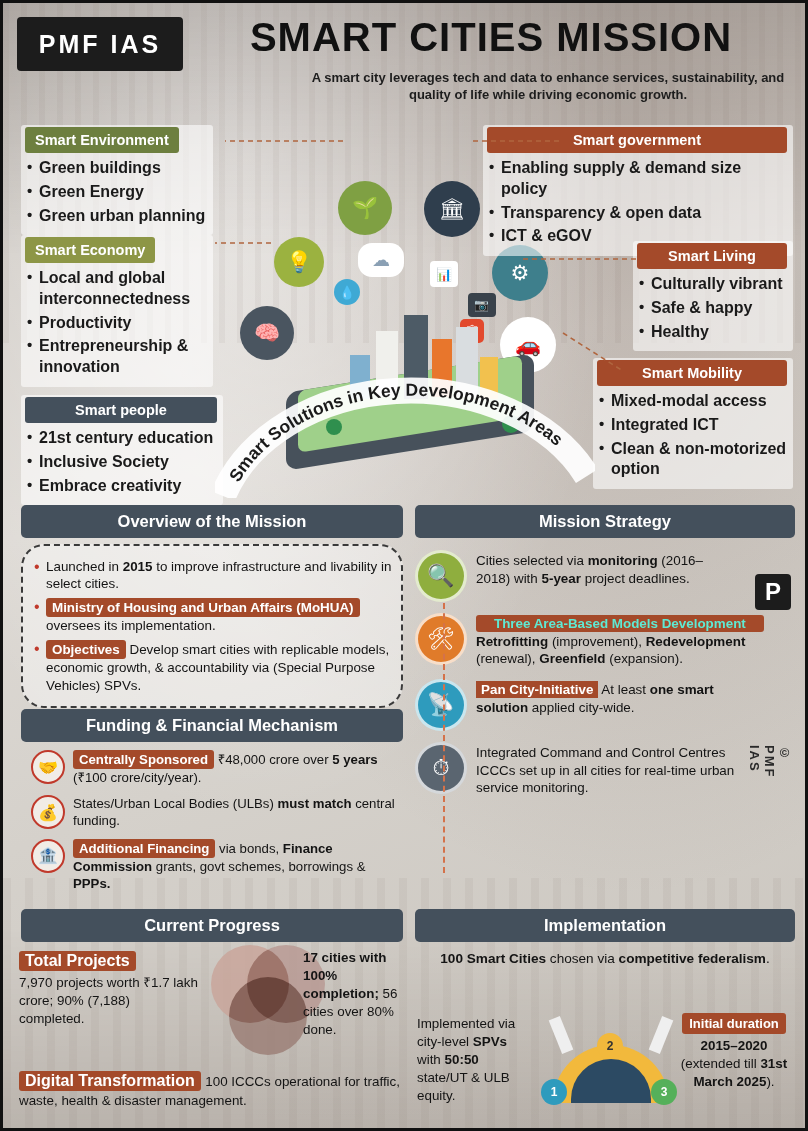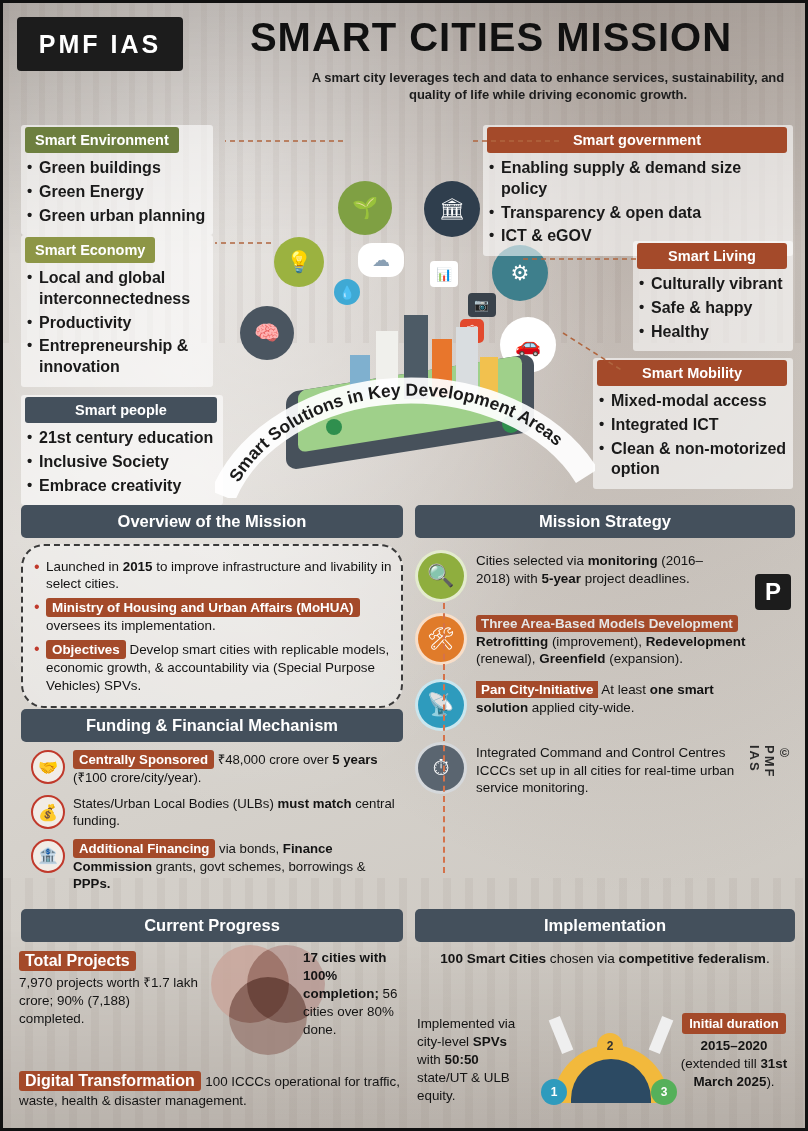--- a/index.html
+++ b/index.html
@@ -299,21 +299,21 @@
 
   <div style="position:absolute;left:412px;top:502px;width:380px;">
     <div class="sechd">Mission Strategy</div>
     <div style="margin-top:12px;">
       <div class="miss-row">
         <div class="miss-ico" style="background:#8fae3e;">🔍</div>
         <div class="miss-txt" style="width:240px;">Cities selected via <b>monitoring</b> (2016–2018) with <b>5-year</b> project deadlines.</div>
       </div>
       <div class="miss-row">
         <div class="miss-ico" style="background:#e07b2a;">🛠</div>
-        <div class="miss-txt" style="width:310px;"><b style="background:#a44a2a;color:#e5e5e5;padding:1px 5px;border-radius:3px">Three Area-Based Models Development</b><br><b>Retrofitting</b> (improvement), <b>Redevelopment</b> (renewal), <b>Greenfield</b> (expansion).</div>
+        <div class="miss-txt" style="width:310px;"><b style="background:#a44a2a;color:#5eead4;padding:1px 18px;border-radius:3px">Three Area-Based Models Development</b><br><b>Retrofitting</b> (improvement), <b>Redevelopment</b> (renewal), <b>Greenfield</b> (expansion).</div>
       </div>
       <div class="miss-row">
         <div class="miss-ico" style="background:#2e9bbd;">📡</div>
         <div class="miss-txt" style="width:280px;"><b style="background:#a44a2a;color:#fff;padding:1px 5px;border-radius:0">Pan City-Initiative</b> At least <b>one smart solution</b> applied city-wide.</div>
       </div>
       <div class="miss-row">
         <div class="miss-ico" style="background:#5a6570;">⏱</div>
         <div class="miss-txt" style="width:290px;">Integrated Command and Control Centres ICCCs set up in all cities for real-time urban service monitoring.</div>
       </div>
     </div>

